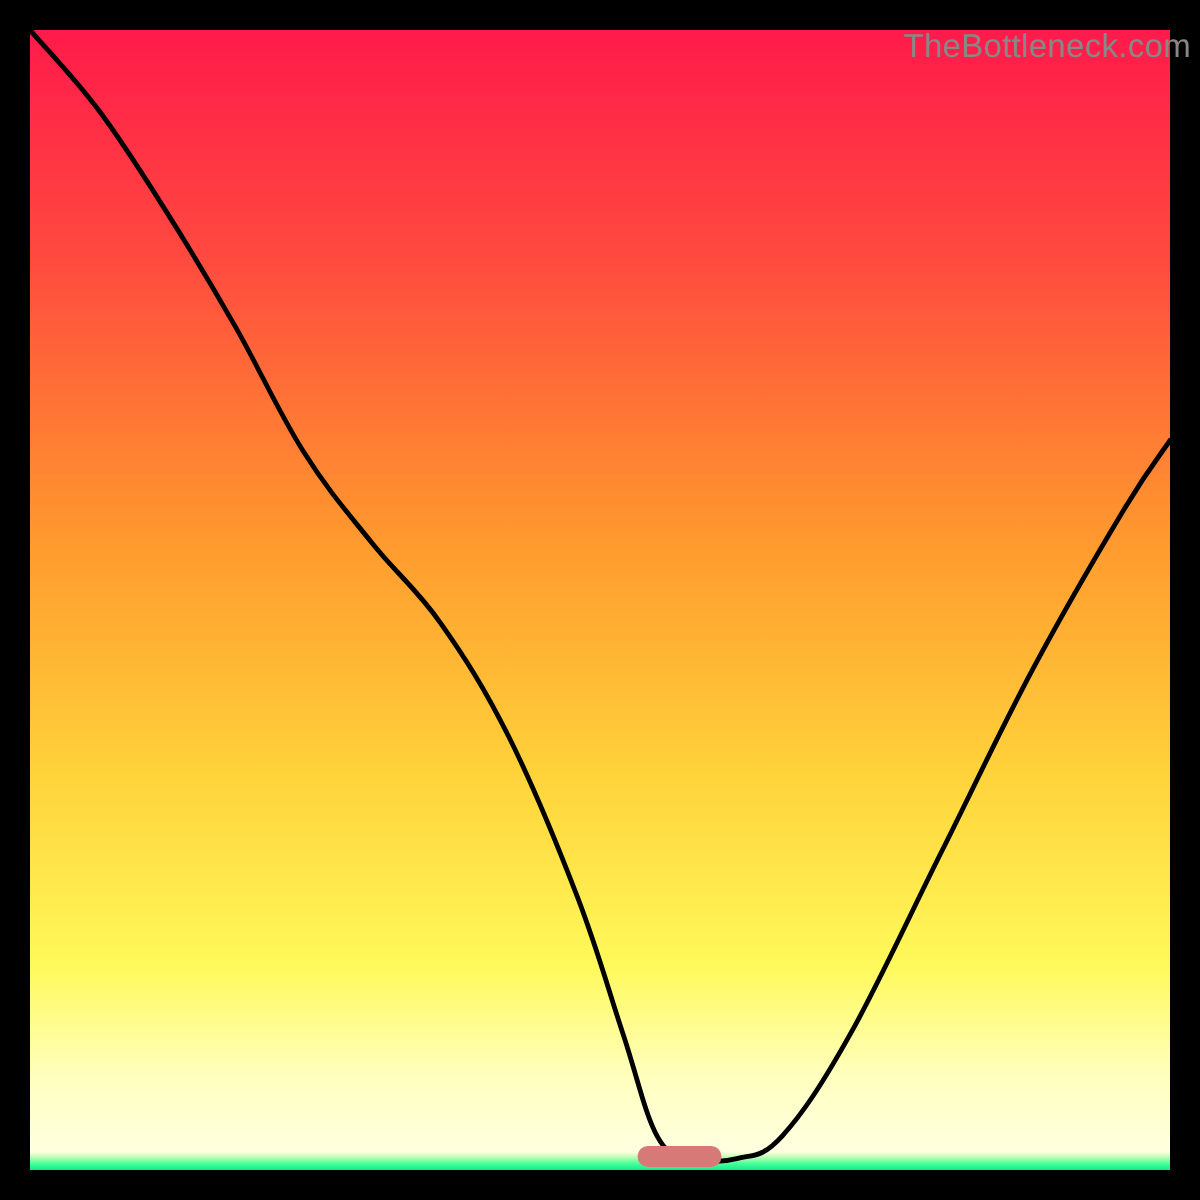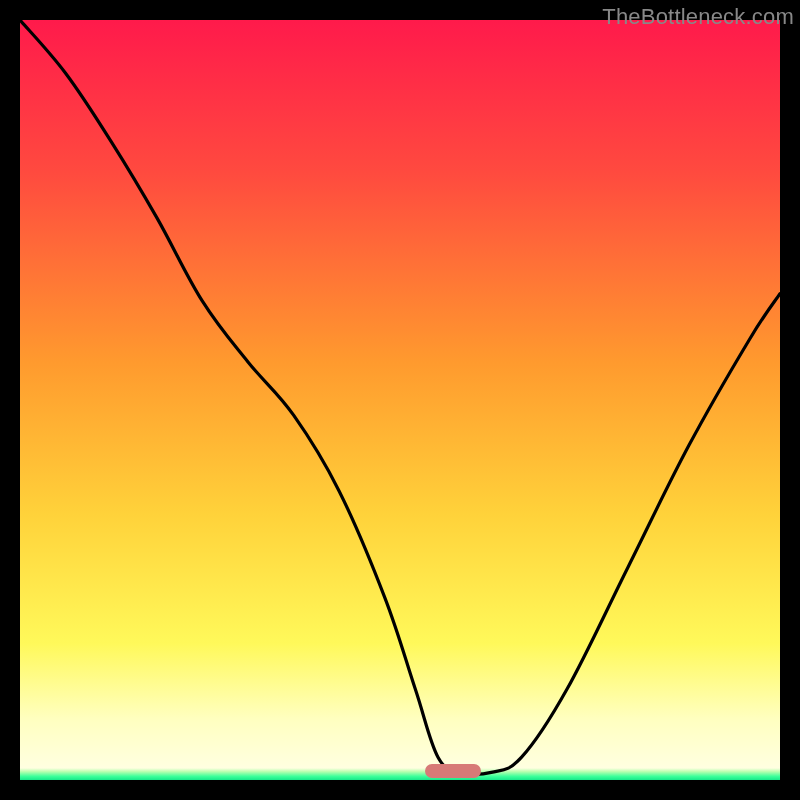--- a/index.html
+++ b/index.html
@@ -29,21 +29,21 @@
     bottom: 0;
     height: 12px;
     background: linear-gradient(to bottom,
       rgba(255,255,200,0.0) 0%,
       #b9ffb0 30%,
       #3bff9a 70%,
       #18e88a 100%);
   }
   .watermark {
     position: absolute;
-    top: 4px;
+    top: 18px;
     right: 6px;
     font-family: Arial, Helvetica, sans-serif;
     font-size: 22px;
     color: #888;
     letter-spacing: 0.2px;
     user-select: none;
   }
   svg.curve {
     position: absolute;
     inset: 0;

